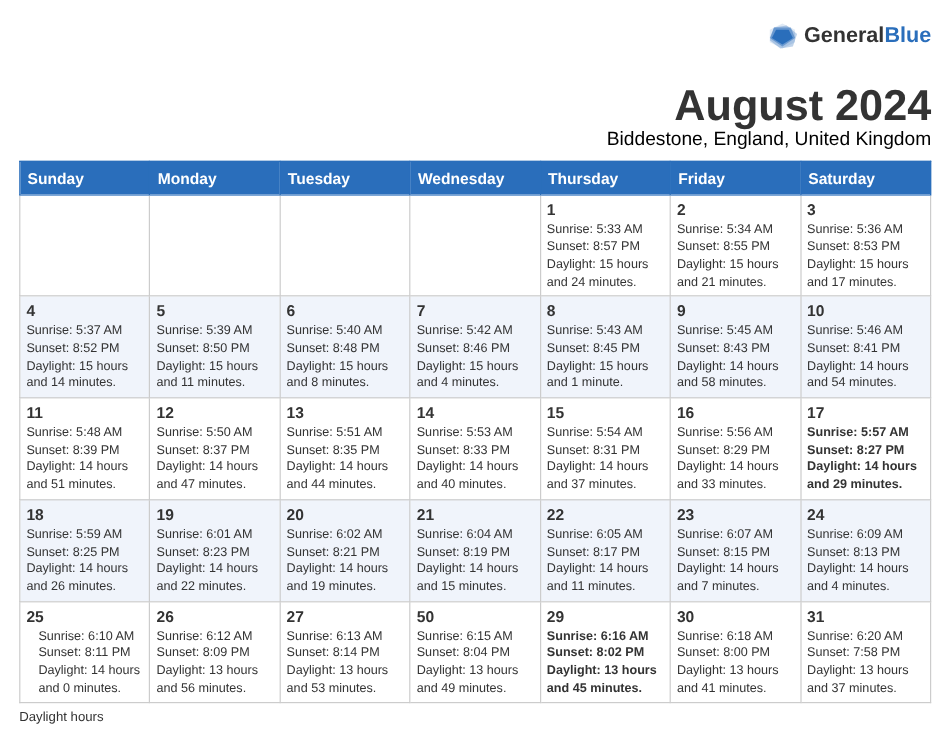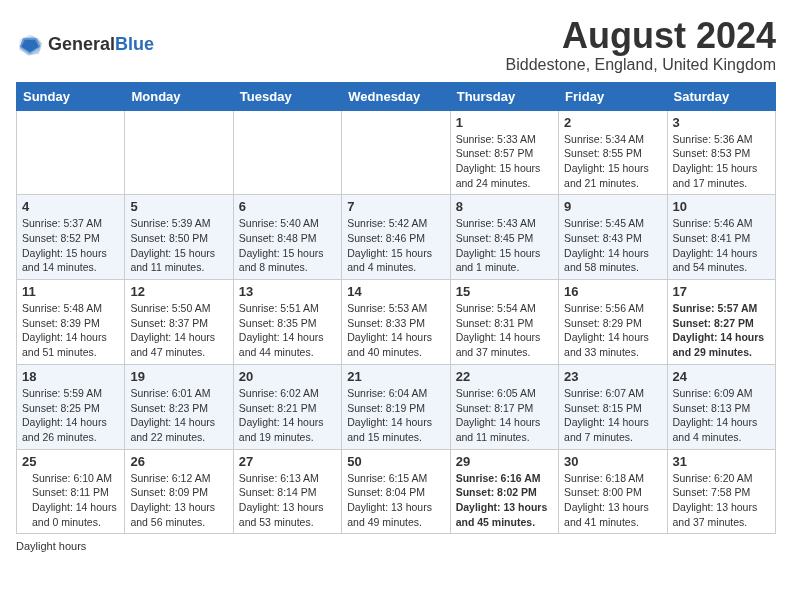--- a/index.html
+++ b/index.html
@@ -6,22 +6,23 @@
     body {
       font-family: Arial, sans-serif;
       background: #fff;
       width: 792px;
       min-height: 612px;
       padding: 16px;
     }
     .header-section {
       display: flex;
       justify-content: space-between;
-      align-items: center;
+      align-items: flex-end;
       margin-bottom: 8px;
+      flex-direction: column;
     }
     .logo {
       display: flex;
       align-items: center;
       gap: 4px;
     }
     .logo-text-general {
       font-size: 18px;
       font-weight: bold;
       color: #333;
@@ -32,30 +33,31 @@
       font-weight: bold;
       color: #2a6ebb;
       line-height: 1;
     }
     .logo-icon {
       width: 28px;
       height: 28px;
     }
     .title-section {
       text-align: right;
+      margin-top: 24px;
     }
     .calendar-title {
       font-size: 36px;
       font-weight: bold;
       color: #333;
       line-height: 1.1;
     }
     .calendar-subtitle {
       font-size: 16px;
-      color: #404040;
+      color: #000000;
       font-weight: normal;
     }
     .calendar-table {
       width: 100%;
       border-collapse: collapse;
       font-size: 11px;
     }
     .calendar-table th {
       background-color: #2a6ebb;
       color: #fff;

